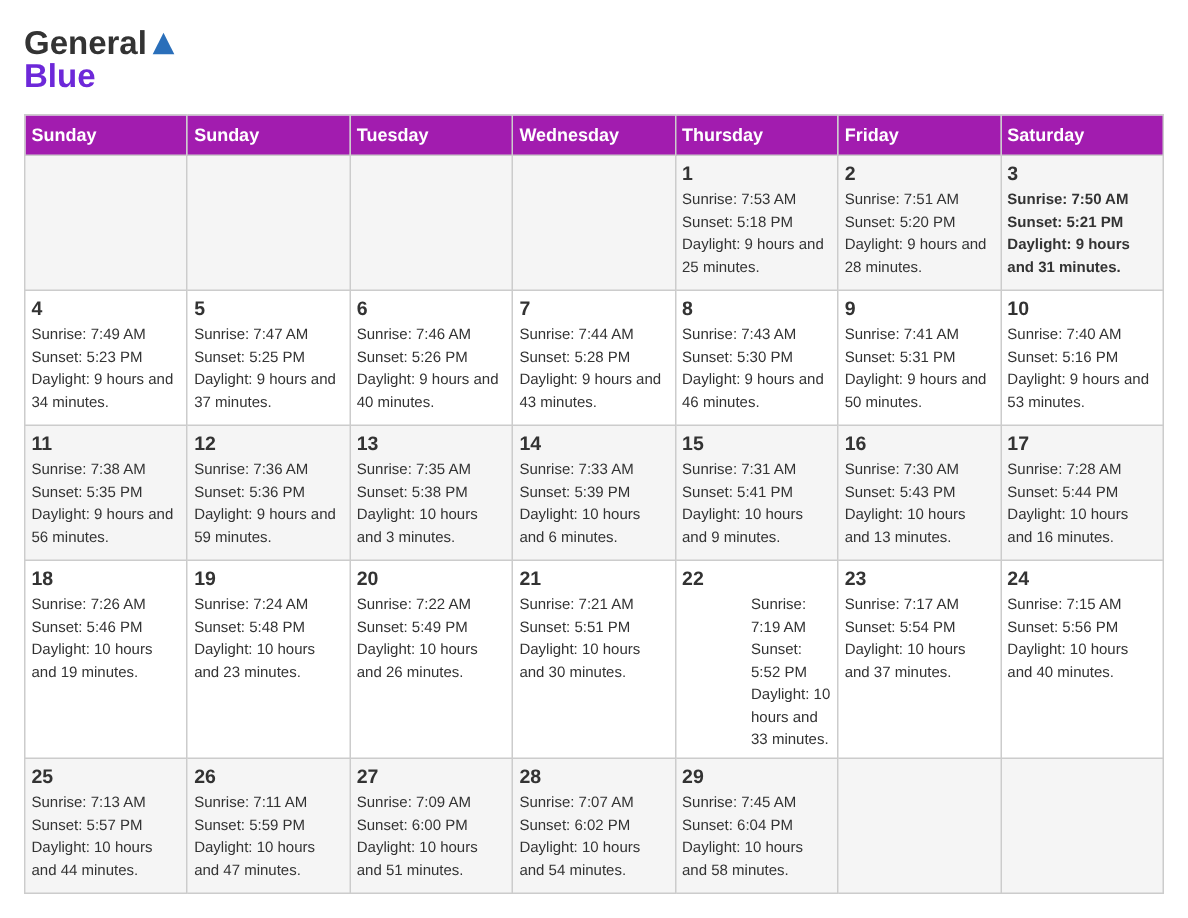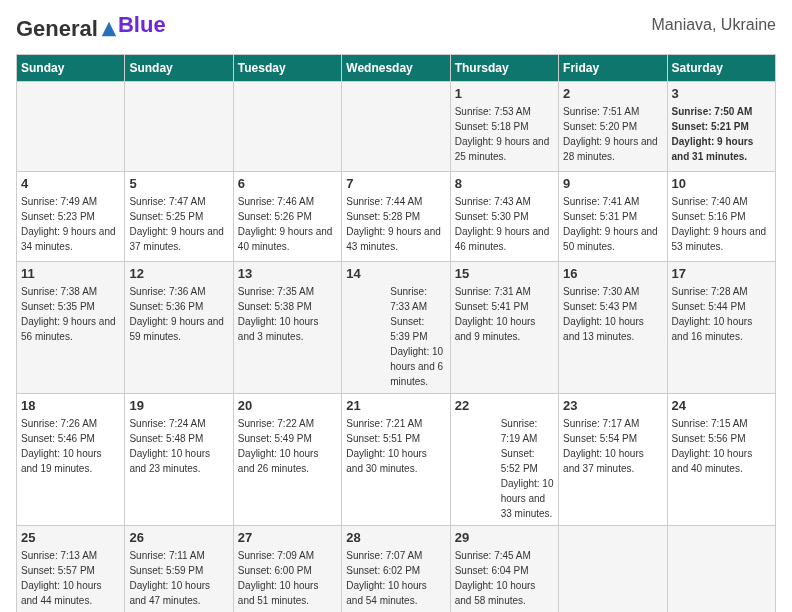--- a/index.html
+++ b/index.html
@@ -11,20 +11,21 @@
       padding: 16px;
     }
     .header-area {
       display: flex;
       justify-content: space-between;
       align-items: flex-start;
       margin-bottom: 12px;
     }
     .logo {
       display: flex;
+      flex-direction: column;
       align-items: flex-start;
     }
     .logo-text {
       display: flex;
       align-items: center;
       font-size: 22px;
       font-weight: bold;
     }
     .logo-general { color: #333; }
     .logo-icon {
@@ -43,21 +44,21 @@
     .subtitle {
       font-size: 16px;
       color: #555;
     }
     table {
       width: 100%;
       border-collapse: collapse;
       table-layout: fixed;
     }
     thead tr th {
-      background-color: #0f766e;
+      background-color: #a21caf;
       color: #fff;
       font-size: 12px;
       font-weight: bold;
       padding: 6px 4px;
       text-align: left;
       border: 1px solid #ccc;
     }
     tbody tr td {
       border: 1px solid #ccc;
       vertical-align: top;
@@ -92,21 +93,20 @@
   <div class="logo">
     <div class="logo-text">
       <span class="logo-general">General</span>
       <svg class="logo-icon" viewBox="0 0 20 20">
         <polygon points="10,2 18,18 2,18" fill="#2a6fba"></polygon>
       </svg>
     </div>
     <div style="font-size:22px; font-weight:bold; color:#6d28d9; margin-top:-4px;">Blue</div>
   </div>
   <div class="title-area">
-    <div class="subtitle">Maniava, Ukraine</div>
   </div>
 </div>
 
 <table>
   <thead>
     <tr id="weekday-header">
     <th>Sunday</th>
         <th>Sunday</th>
         <th>Tuesday</th>
         <th>Wednesday</th>
@@ -198,21 +198,21 @@
 Daylight: 9 hours and 59 minutes.</div>
         </td>
         <td>
           <div class="day-number">13</div>
           <div class="day-info" style="white-space: pre-line;">Sunrise: 7:35 AM
 Sunset: 5:38 PM
 Daylight: 10 hours and 3 minutes.</div>
         </td>
         <td>
           <div class="day-number">14</div>
-          <div class="day-info" style="white-space: pre-line; margin-left: 44px;">Sunrise: 7:33 AM
+          <div class="day-info" style="white-space: pre-line;">Sunrise: 7:33 AM
 Sunset: 5:39 PM
 Daylight: 10 hours and 6 minutes.</div>
         </td>
         <td>
           <div class="day-number">15</div>
           <div class="day-info" style="white-space: pre-line;">Sunrise: 7:31 AM
 Sunset: 5:41 PM
 Daylight: 10 hours and 9 minutes.</div>
         </td>
         <td>

